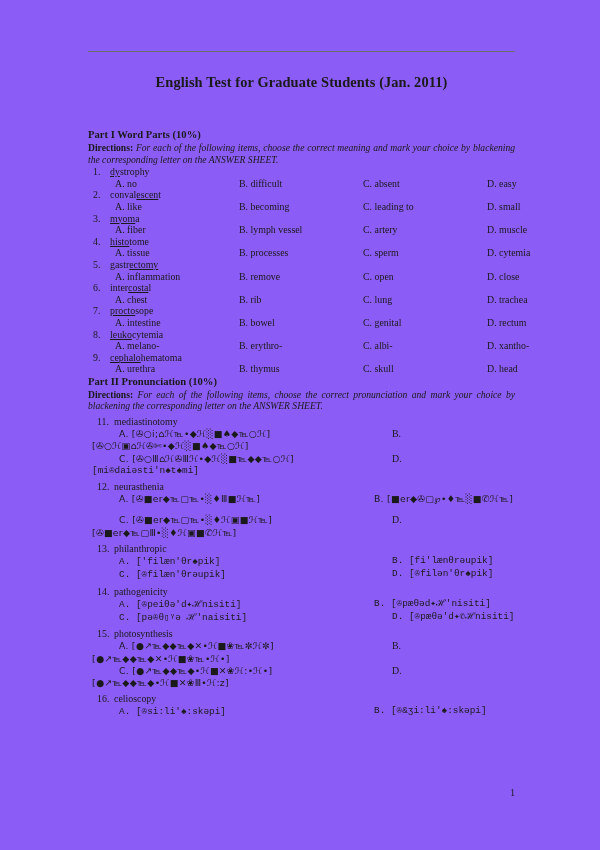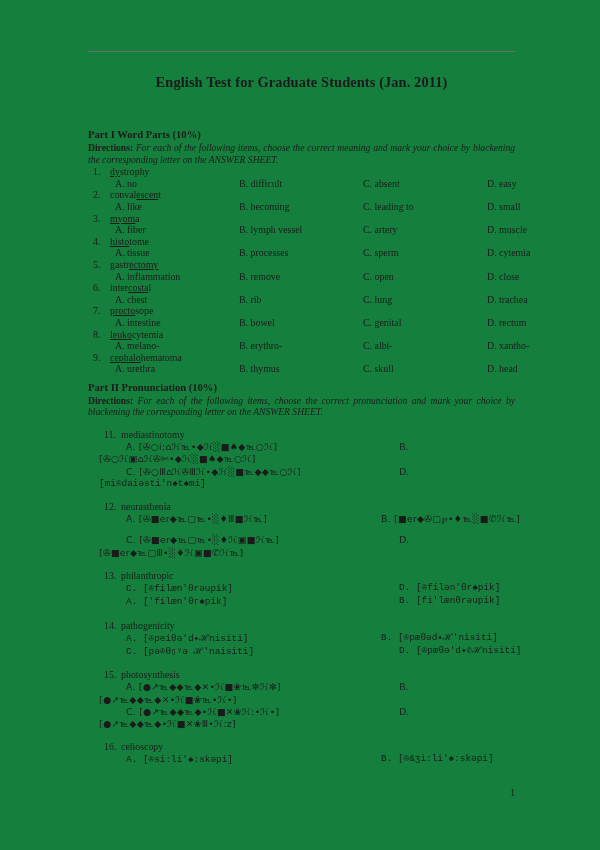--- a/index.html
+++ b/index.html
@@ -13,21 +13,21 @@
     font-family: "Liberation Serif", "DejaVu Serif", serif;
     color: #1a1a1a;
     position: relative;
     overflow: hidden;
   }
   .page {
     position: absolute;
     left: 0; top: 0;
     width: 600px;
     height: 850px;
-    background: #15803d;
+    background: #8b5cf6;
   }
   .header-rule {
     position: absolute;
     left: 88px;
     top: 51px;
     width: 427px;
     height: 0;
     border-top: 1.1px solid #6b6b6b;
   }
   .doc-title {
@@ -87,27 +87,27 @@
     display: flex;
     margin: 0;
     padding-left: 27px;
     gap: 20px;
   }
   .opt {
     flex: 0 0 104px;
     white-space: nowrap;
     overflow: visible;
   }
-  .part2 { margin-top: 6px; }
+  .part2 { }
 
   
   .pron-block {
     font-size: 9.9px;
     line-height: 12.2px;
-    margin: 11px;
+    margin: 4px;
     padding-left: 0;
   }
   .pron-row {
     position: relative;
     margin: 0;
     padding-left: 27px;
     min-height: 12.2px;
   }
   .pron-left {
     display: inline;
@@ -314,27 +314,27 @@
       </div>
       <div class="pron-wrap sym">[✇■er◆℡▢Ⅲ•░♦ℋ▣■✆ℋ℡]</div>
     </div>
 
     <div class="pron-block">
       <div class="q-stem">
         <span class="q-num">13.</span>
         <span class="q-word">philanthropic</span>
       </div>
       <div class="pron-row">
+        <span class="pron-left ipa">A. ['filæn'θr♠pik]</span>
+        <span class="pron-right ipa">B. [fi'lænθrəupik]</span>
+      </div>
+      <div class="pron-row">
         <span class="pron-left ipa">C. [✇filæn'θrəupik]</span>
         <span class="pron-right ipa">D. [✇filən'θr♠pik]</span>
       </div>
-      <div class="pron-row">
-        <span class="pron-left ipa">A. ['filæn'θr♠pik]</span>
-        <span class="pron-right ipa">B. [fi'lænθrəupik]</span>
-      </div>
     </div>
 
     <div class="pron-block">
       <div class="q-stem">
         <span class="q-num">14.</span>
         <span class="q-word">pathogenicity</span>
       </div>
       <div class="pron-row">
         <span class="pron-left ipa">A. [✇peiθə'd✦ℋnisiti]</span>
         <span class="pron-right r2 ipa">B. [✇pæθəd✦ℋ'nisiti]</span>

